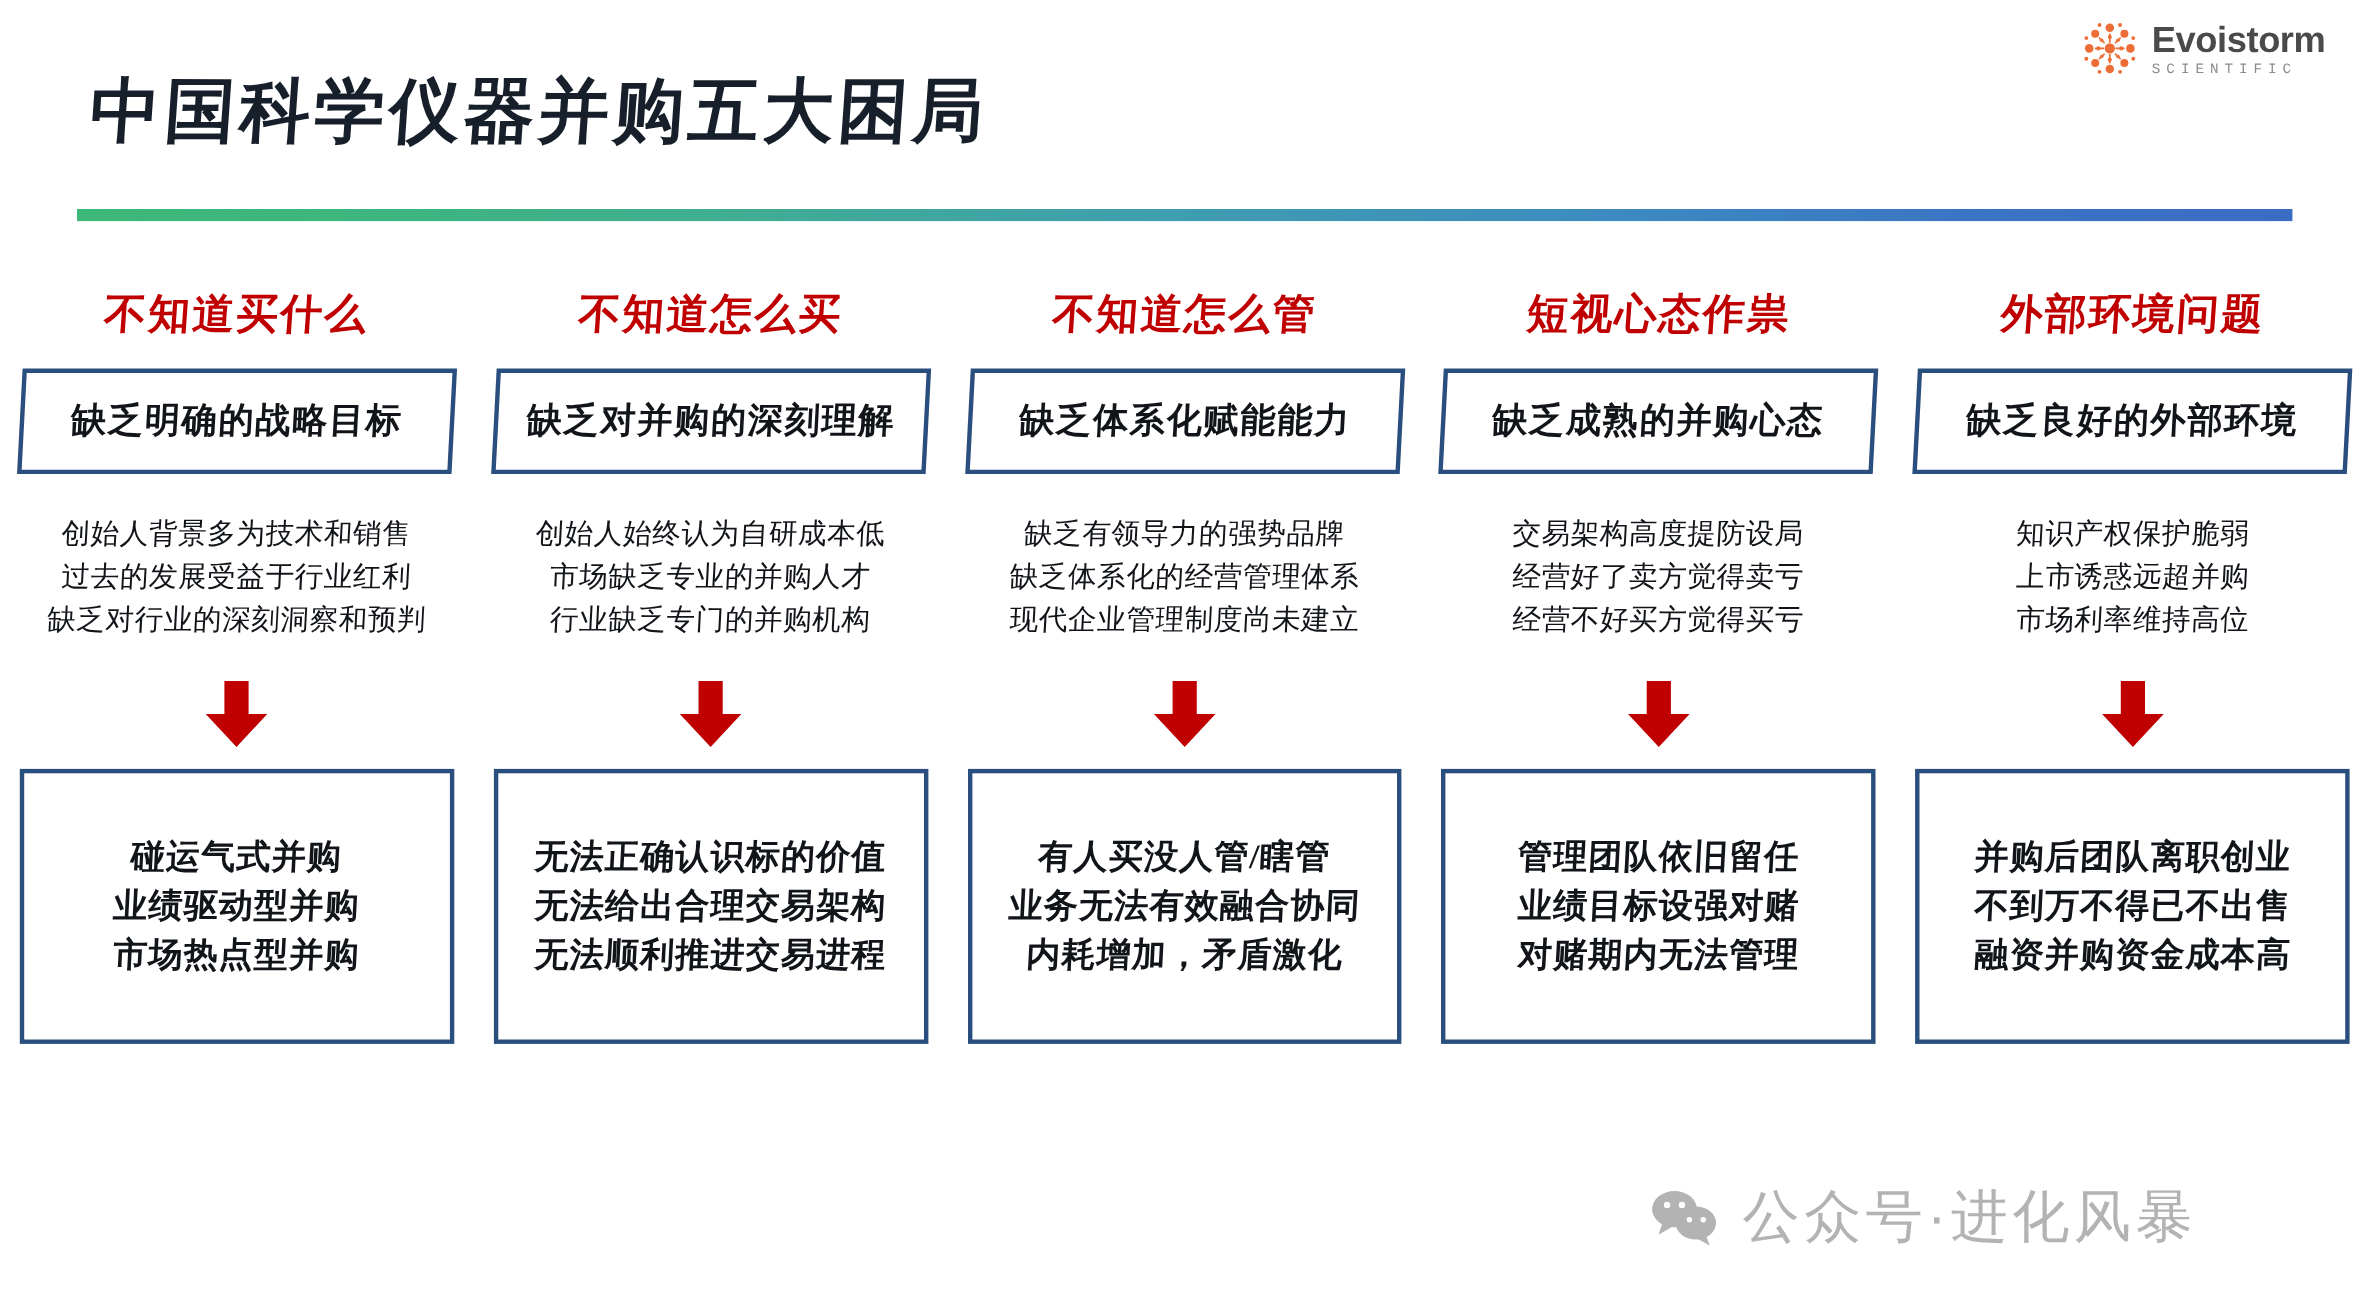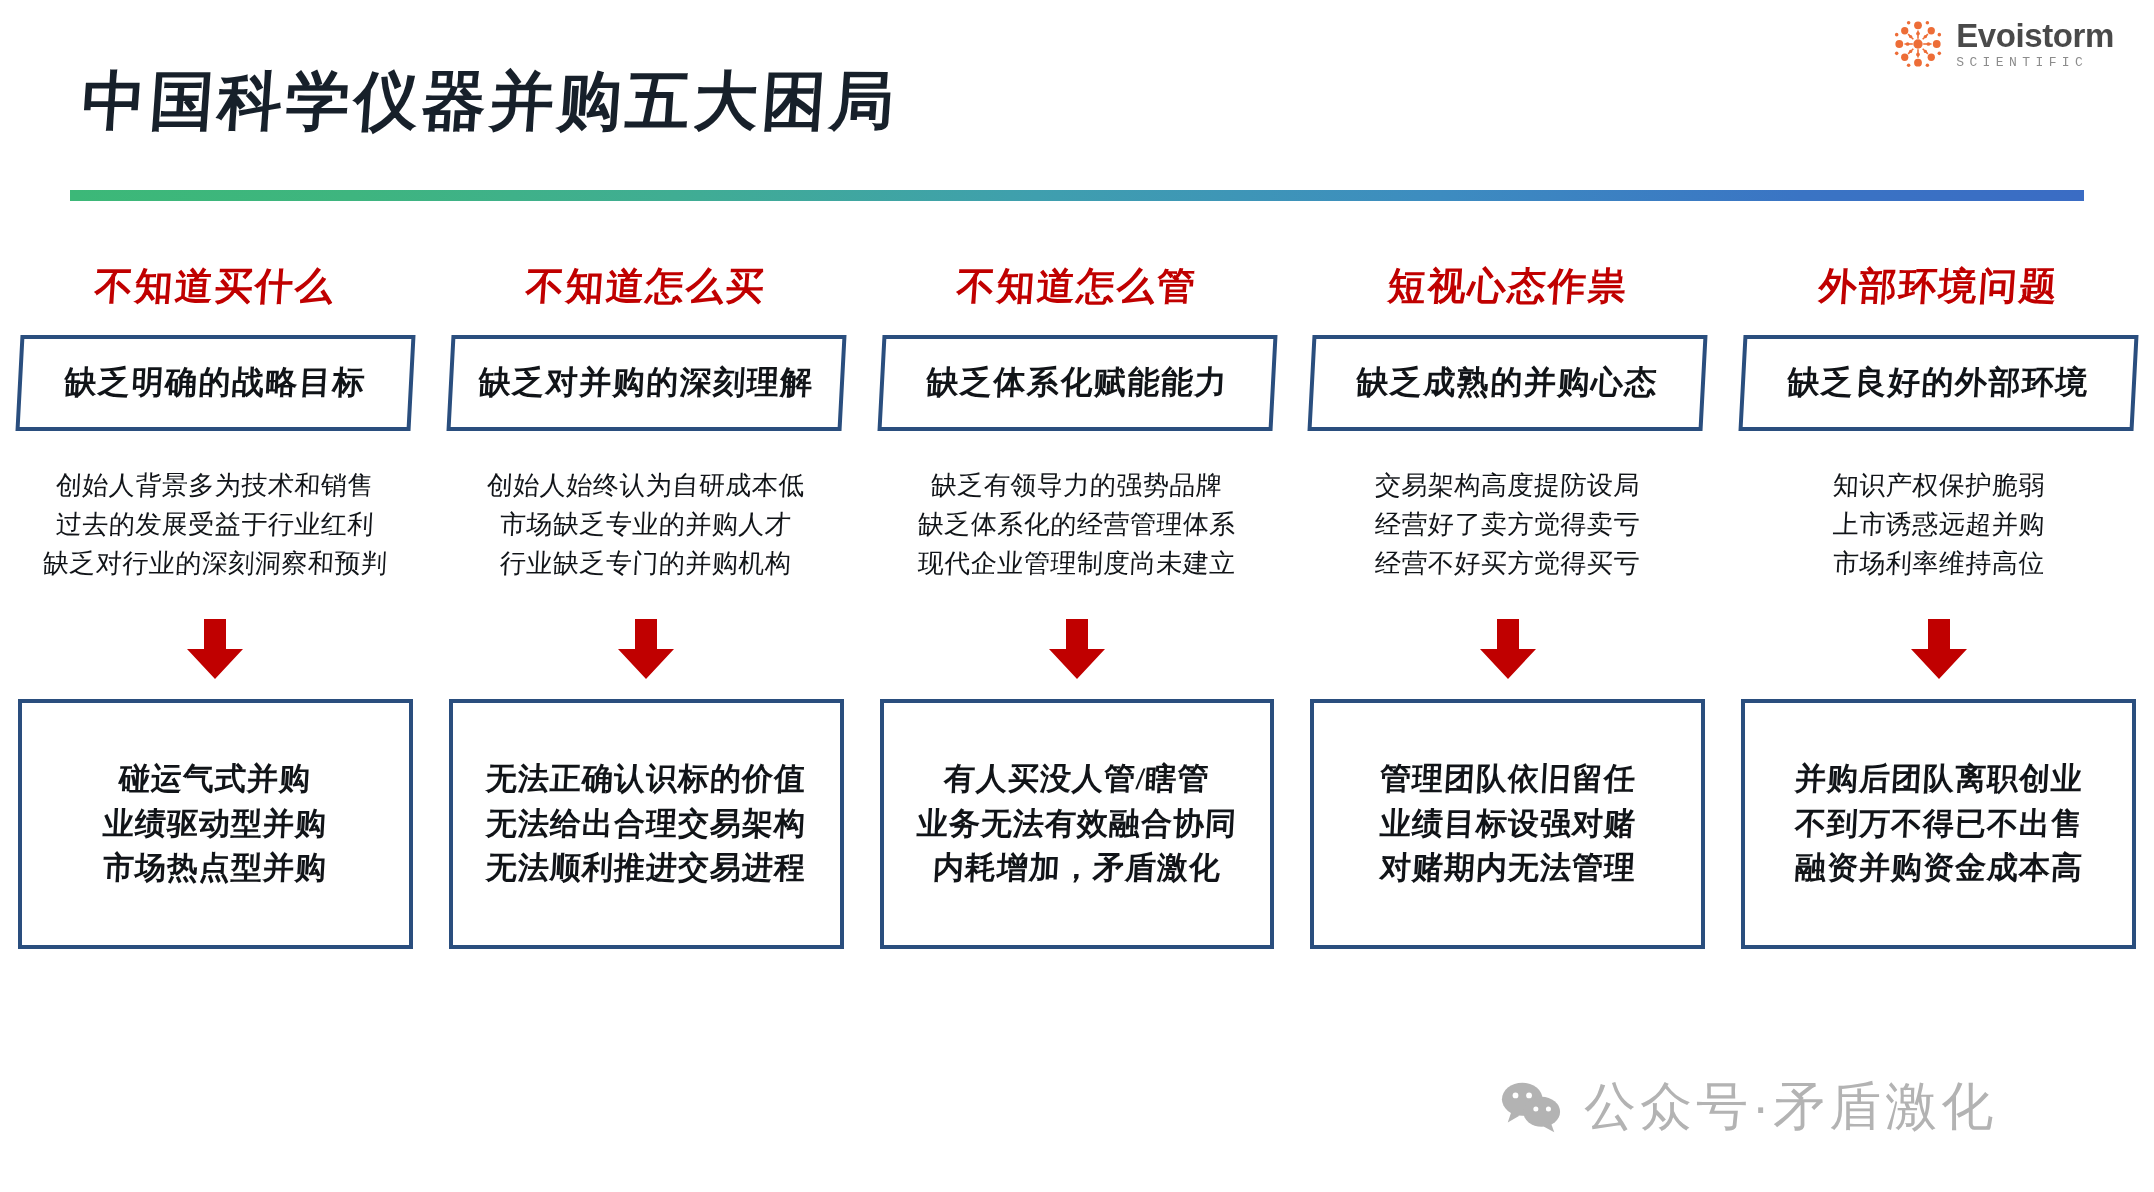--- a/index.html
+++ b/index.html
@@ -281,16 +281,16 @@
         <ellipse cx="43" cy="33" rx="19" ry="15.5"></ellipse>
         <polygon points="52,43 56,54 45,48"></polygon>
       </g>
       <g fill="#ffffff">
         <circle cx="16" cy="16" r="3"></circle>
         <circle cx="30" cy="16" r="3"></circle>
         <circle cx="37" cy="30" r="2.6"></circle>
         <circle cx="50" cy="30" r="2.6"></circle>
       </g>
     </svg>
-    <span class="wm-text">公众号·矛盾激化</span>
+    <span class="wm-text">公众号·进化风暴</span>
   </div>
 
 </div>
 
 </body></html>

